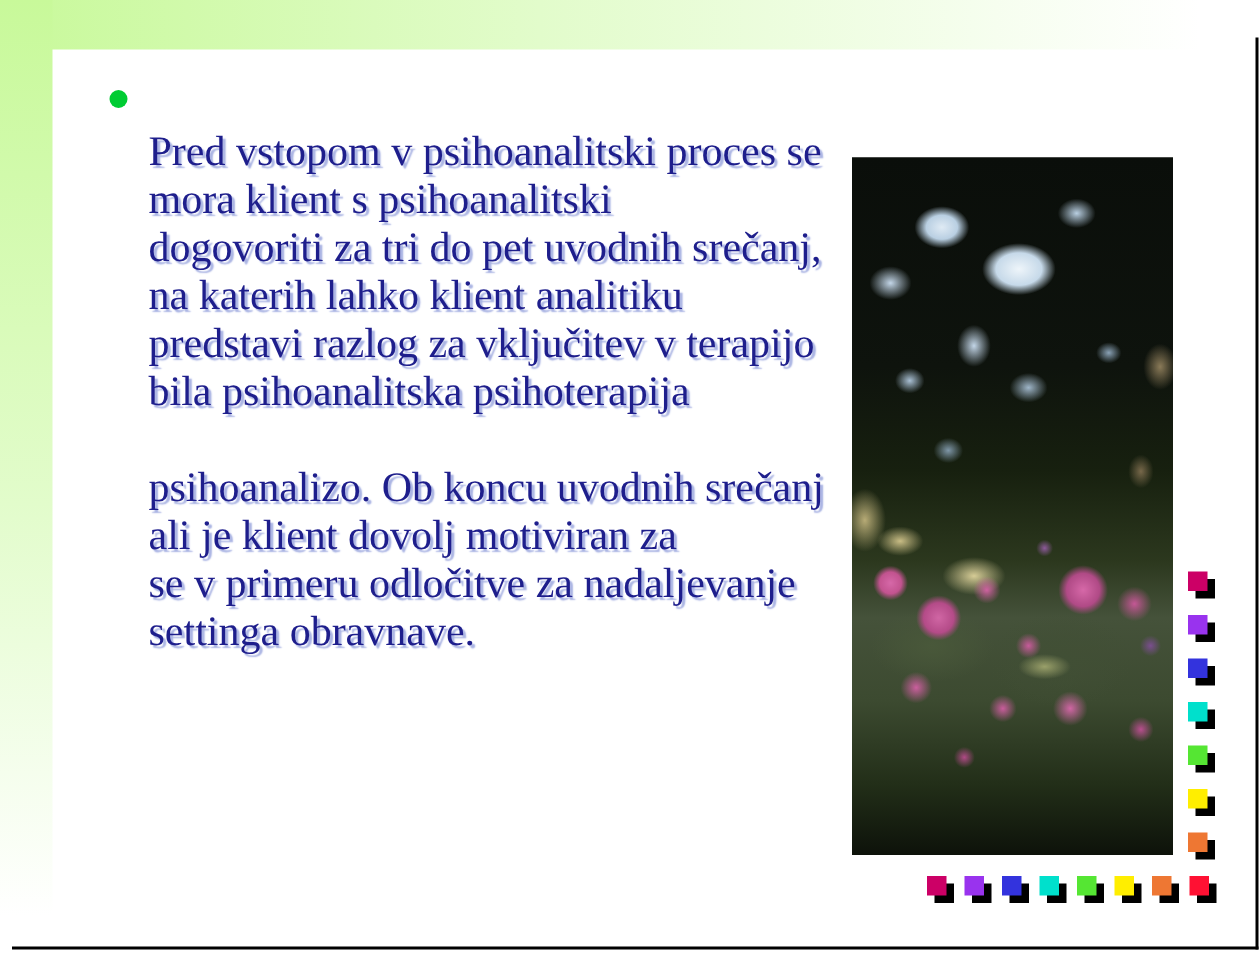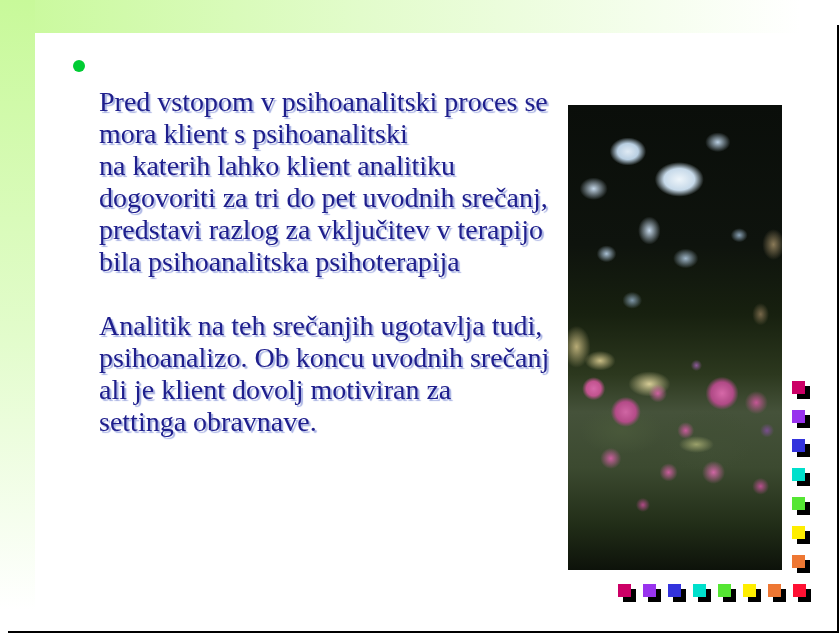--- a/index.html
+++ b/index.html
@@ -94,29 +94,29 @@
 
   <div class="band-top"></div>
   <div class="band-left"></div>
 
   <div class="bullet-dot"></div>
 
   <div class="text-block">
     <div class="para">
       <div class="line">Pred vstopom v psihoanalitski proces se</div>
       <div class="line">mora klient s psihoanalitski</div>
+      <div class="line">dogovoriti za tri do pet uvodnih srečanj,</div>
       <div class="line">na katerih lahko klient analitiku</div>
-      <div class="line">dogovoriti za tri do pet uvodnih srečanj,</div>
       <div class="line">predstavi razlog za vključitev v terapijo</div>
       <div class="line">bila psihoanalitska psihoterapija</div>
     </div>
     <div class="para para2">
-      <div class="line">Analitik na teh srečanjih ugotavlja tudi,</div>
       <div class="line">psihoanalizo. Ob koncu uvodnih srečanj</div>
       <div class="line">ali je klient dovolj motiviran za</div>
+      <div class="line">se v primeru odločitve za nadaljevanje</div>
       <div class="line">settinga obravnave.</div>
     </div>
   </div>
 
   <div class="photo"></div>
 
   <div class="sq" style="left: 792px; top: 381px; background: rgb(204, 0, 102);"></div>
   <div class="sq" style="left: 792px; top: 410px; background: rgb(153, 51, 238);"></div>
   <div class="sq" style="left: 792px; top: 439px; background: rgb(51, 51, 221);"></div>
   <div class="sq" style="left: 792px; top: 468px; background: rgb(0, 224, 204);"></div>

